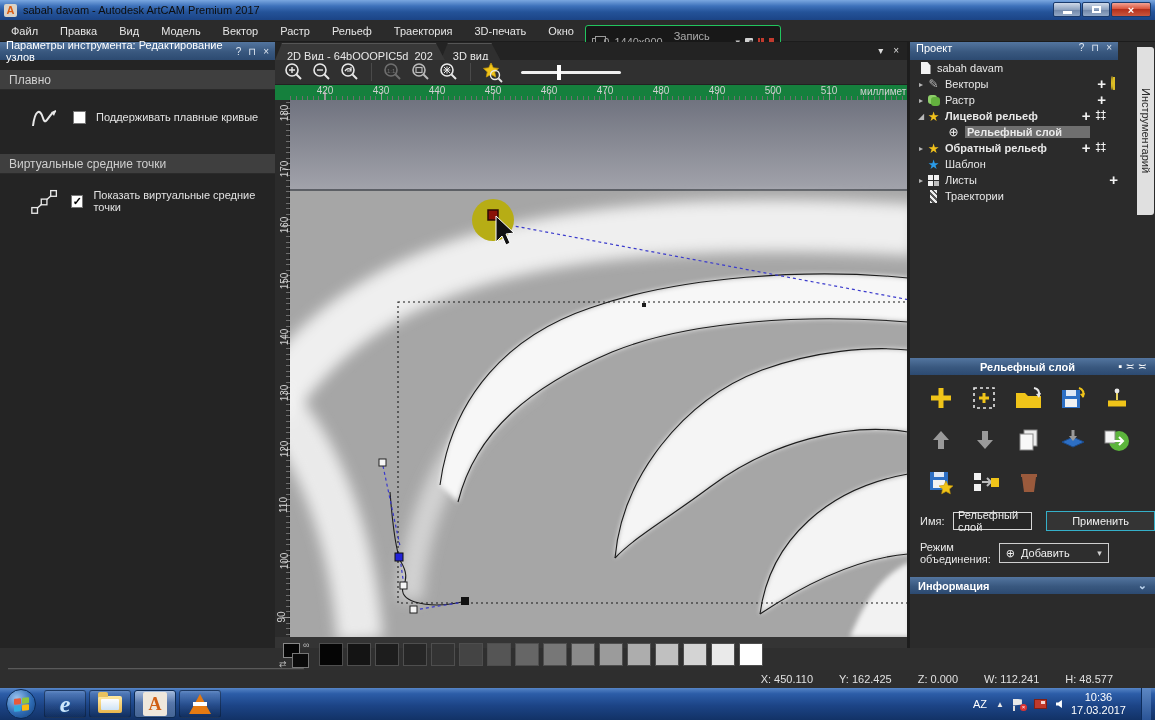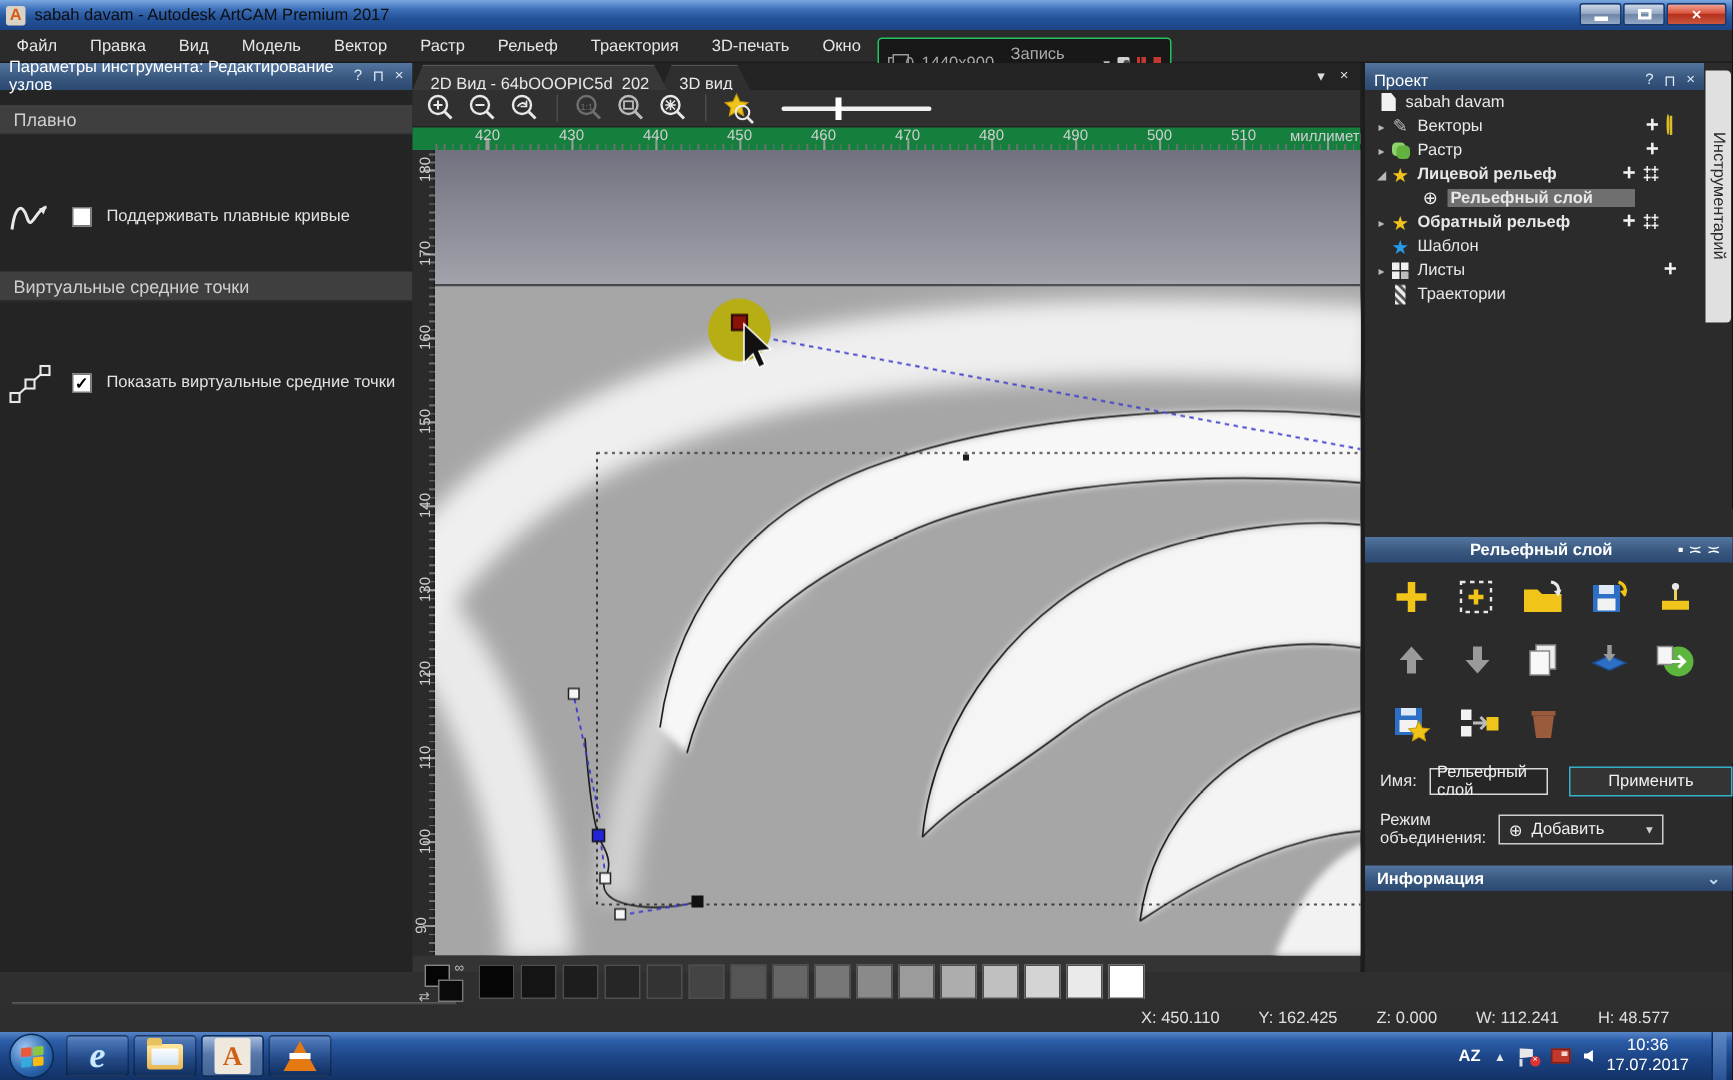--- a/index.html
+++ b/index.html
@@ -40,21 +40,21 @@
   .rec-dd{color:#bbb;font-size:9px;}
 
   
   .left-panel{position:absolute;left:0;top:42px;width:275px;height:606px;background:#242424;}
   .panel-header{height:18px;background:linear-gradient(#53759f,#39587f 55%,#2c4a71);
     display:flex;align-items:center;padding:0 6px;color:#fff;}
   .panel-header .ph-title{flex:1;font-size:11px;}
   .ph-btns{display:flex;gap:7px;color:#dfe7f2;font-size:10px;}
   .section-bar{margin-top:10px;height:20px;background:#3f3f3f;color:#cfcfcf;font-size:12px;
     display:flex;align-items:center;padding-left:9px;border-bottom:1px solid #2a2a2a;}
-  .tool-row{display:flex;align-items:center;gap:10px;padding:12px 0 12px 4px;margin-top:27px;}
+  .tool-row{display:flex;align-items:center;gap:10px;padding:12px 0 12px 29px;}
   .cb{width:13px;height:13px;background:#fff;border:1px solid #777;display:inline-flex;
     align-items:center;justify-content:center;color:#000;font-size:11px;font-weight:bold;}
   .cb-label{color:#e2e2e2;}
 
   
   .viewtabs{position:absolute;left:275px;top:42px;width:632px;height:18px;background:#232323;display:flex;align-items:flex-end;}
   .vtab{height:17px;line-height:16px;padding:4px 12px;color:#e8e8e8;background:#2f2f2f;
     clip-path:polygon(7px 0,calc(100% - 9px) 0,100% 100%,0 100%);margin-right:-4px;border-top:1px solid #555;}
   .vtab.active{background:#383838;z-index:2;}
   .vtab-ctrl{position:absolute;right:8px;top:3px;display:flex;gap:10px;color:#ddd;font-size:10px;}
@@ -83,22 +83,22 @@
      background-size:8px 100%,4px 100%;background-position:right 13px,right 13px;background-repeat:repeat-y;}
   .vnum{position:absolute;left:1px;transform:translateY(-50%) rotate(-90deg);transform-origin:center;font-size:10px;color:#d0d0d0;}
 
   
   .canvas-wrap{position:absolute;left:290px;top:100px;width:617px;height:537px;background:#a6a6a6;}
   .canvas-bottom{position:absolute;left:275px;top:637px;width:632px;height:11px;background:#343434;}
 
   
   .right-gap{position:absolute;left:907px;top:42px;width:3px;height:646px;background:#1d1d1d;}
   .right-panel{position:absolute;left:910px;top:42px;width:245px;height:628px;background:#2b2b2b;}
-  .proj-header{position:absolute;left:0;top:0;width:226px;height:18px;
-    background:linear-gradient(#53759f,#39587f 55%,#2c4a71);display:flex;align-items:flex-end;padding:0 6px;color:#fff;}
+  .proj-header{position:absolute;left:0;top:0;width:208px;height:18px;
+    background:linear-gradient(#53759f,#39587f 55%,#2c4a71);display:flex;align-items:flex-start;padding:0 6px;color:#fff;}
   .tree{position:absolute;left:0;top:18px;width:226px;}
   .tree-row{position:relative;height:16px;display:flex;align-items:center;color:#e8e8e8;}
   .tree-row .lbl{white-space:nowrap;}
   .tree-row .lbl.sel{background:#6f6f6f;padding:0 28px 0 2px;}
   .tree-row .lbl.b{font-weight:bold;}
   .exp{width:10px;text-align:center;color:#b8b8b8;font-size:8px;flex:none;}
   .tree-ic{width:15px;height:13px;margin-right:4px;flex:none;position:relative;display:flex;align-items:center;justify-content:center;}
   .ic-doc{width:10px;height:12px;background:#f2f2f2;clip-path:polygon(0 0,70% 0,100% 30%,100% 100%,0 100%);}
   .ic-vectors{color:#b9b9b9;font-size:12px;}
   .ic-raster{width:9px;height:9px;background:#63b13e;border-radius:3px;box-shadow:-3px -2px 0 #8ed06a;margin-left:3px;margin-top:2px;}
@@ -174,21 +174,21 @@
   .task-btn.active{background:linear-gradient(rgba(255,255,255,.55),rgba(255,255,255,.25) 45%,rgba(160,190,225,.35));border:1px solid #0e2c55;}
   .ie-e{color:#cfe8fb;font-size:24px;font-style:italic;font-weight:bold;font-family:"Liberation Serif",serif;text-shadow:0 0 2px #1a6ab5;}
   .folder{position:relative;width:24px;height:17px;background:linear-gradient(#ffe9a0,#e8b64e);border-radius:2px;}
   .folder:before{content:"";position:absolute;left:0;top:-4px;width:10px;height:5px;background:#e8c25e;border-radius:2px 2px 0 0;}
   .folder:after{content:"";position:absolute;left:3px;top:3px;width:18px;height:11px;background:linear-gradient(#fdfdfd,#cfe3f5);border-radius:1px;}
   .artcam-ic{width:24px;height:24px;background:#efe8dc;border-radius:2px;color:#d06014;font-weight:bold;
     font-size:18px;line-height:24px;text-align:center;font-family:"Liberation Serif",serif;}
   .vlc{position:relative;width:0;height:0;border-left:11px solid transparent;border-right:11px solid transparent;border-bottom:20px solid #e57a12;}
   .vlc:after{content:"";position:absolute;left:-7px;top:8px;width:14px;height:4px;background:#fff;}
   .tray{margin-left:auto;display:flex;align-items:center;gap:9px;padding-right:4px;color:#fff;}
-  .tray .lang{font-size:11px;font-weight:bold;}
+  .tray .lang{font-size:11px;}
   .tray .hid{font-size:8px;color:#e8e8e8;}
   .tray-flag{width:12px;height:11px;position:relative;}
   .tray-flag i{position:absolute;left:0;top:0;width:9px;height:7px;background:#e8e8e8;clip-path:polygon(0 0,100% 15%,100% 85%,0 100%);}
   .tray-flag b{position:absolute;left:0;top:7px;width:2px;height:5px;background:#ddd;}
   .tray-flag s{position:absolute;right:-2px;bottom:-1px;width:7px;height:7px;background:#d33;border-radius:50%;color:#fff;
      font-size:6px;line-height:7px;text-align:center;text-decoration:none;}
   .tray-rec{width:13px;height:10px;background:#c0392b;border:1px solid #7e1f15;position:relative;}
   .tray-rec:after{content:"";position:absolute;right:1px;top:1px;width:4px;height:3px;background:#f5d7d2;}
   .spk{position:relative;width:6px;height:8px;background:#fff;clip-path:polygon(0 30%,40% 30%,100% 0,100% 100%,40% 70%,0 70%);}
   .spk:after{content:")";color:#fff;position:absolute;left:6px;top:-3px;font-size:10px;}
@@ -721,18 +721,18 @@
       <span class="hid">▲</span>
       <span class="tray-flag">
           <i></i>
           <b></b>
           <s>×</s>
         </span>
       <span class="tray-rec"></span>
       <span class="spk"></span>
       <span class="clock">
         <span>10:36</span><br>
-        <span>17.07.2017</span>
+        <span>17.03.2017</span>
       </span>
       <span class="show-desk"></span>
     </span>
   </div>
 </div>
 
 </body></html>

